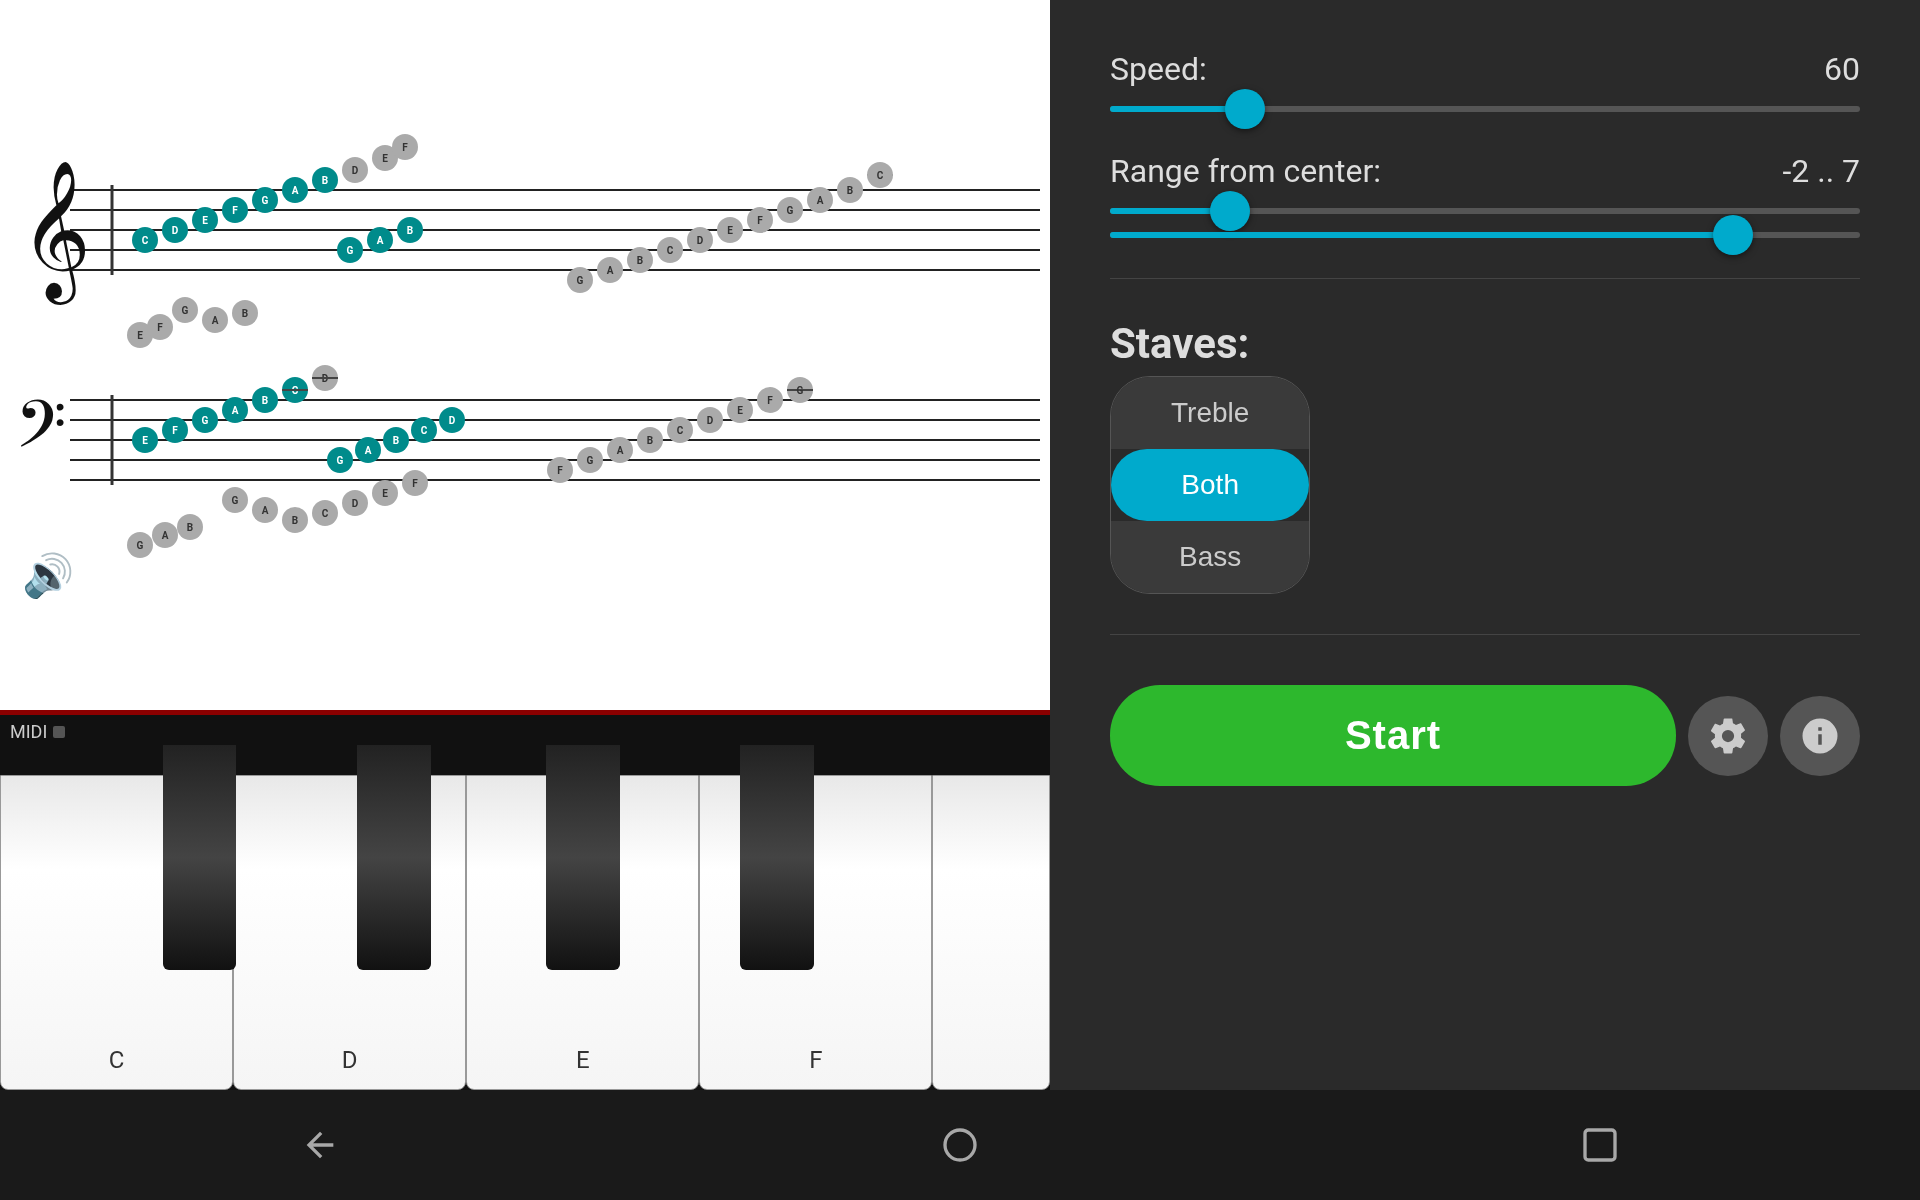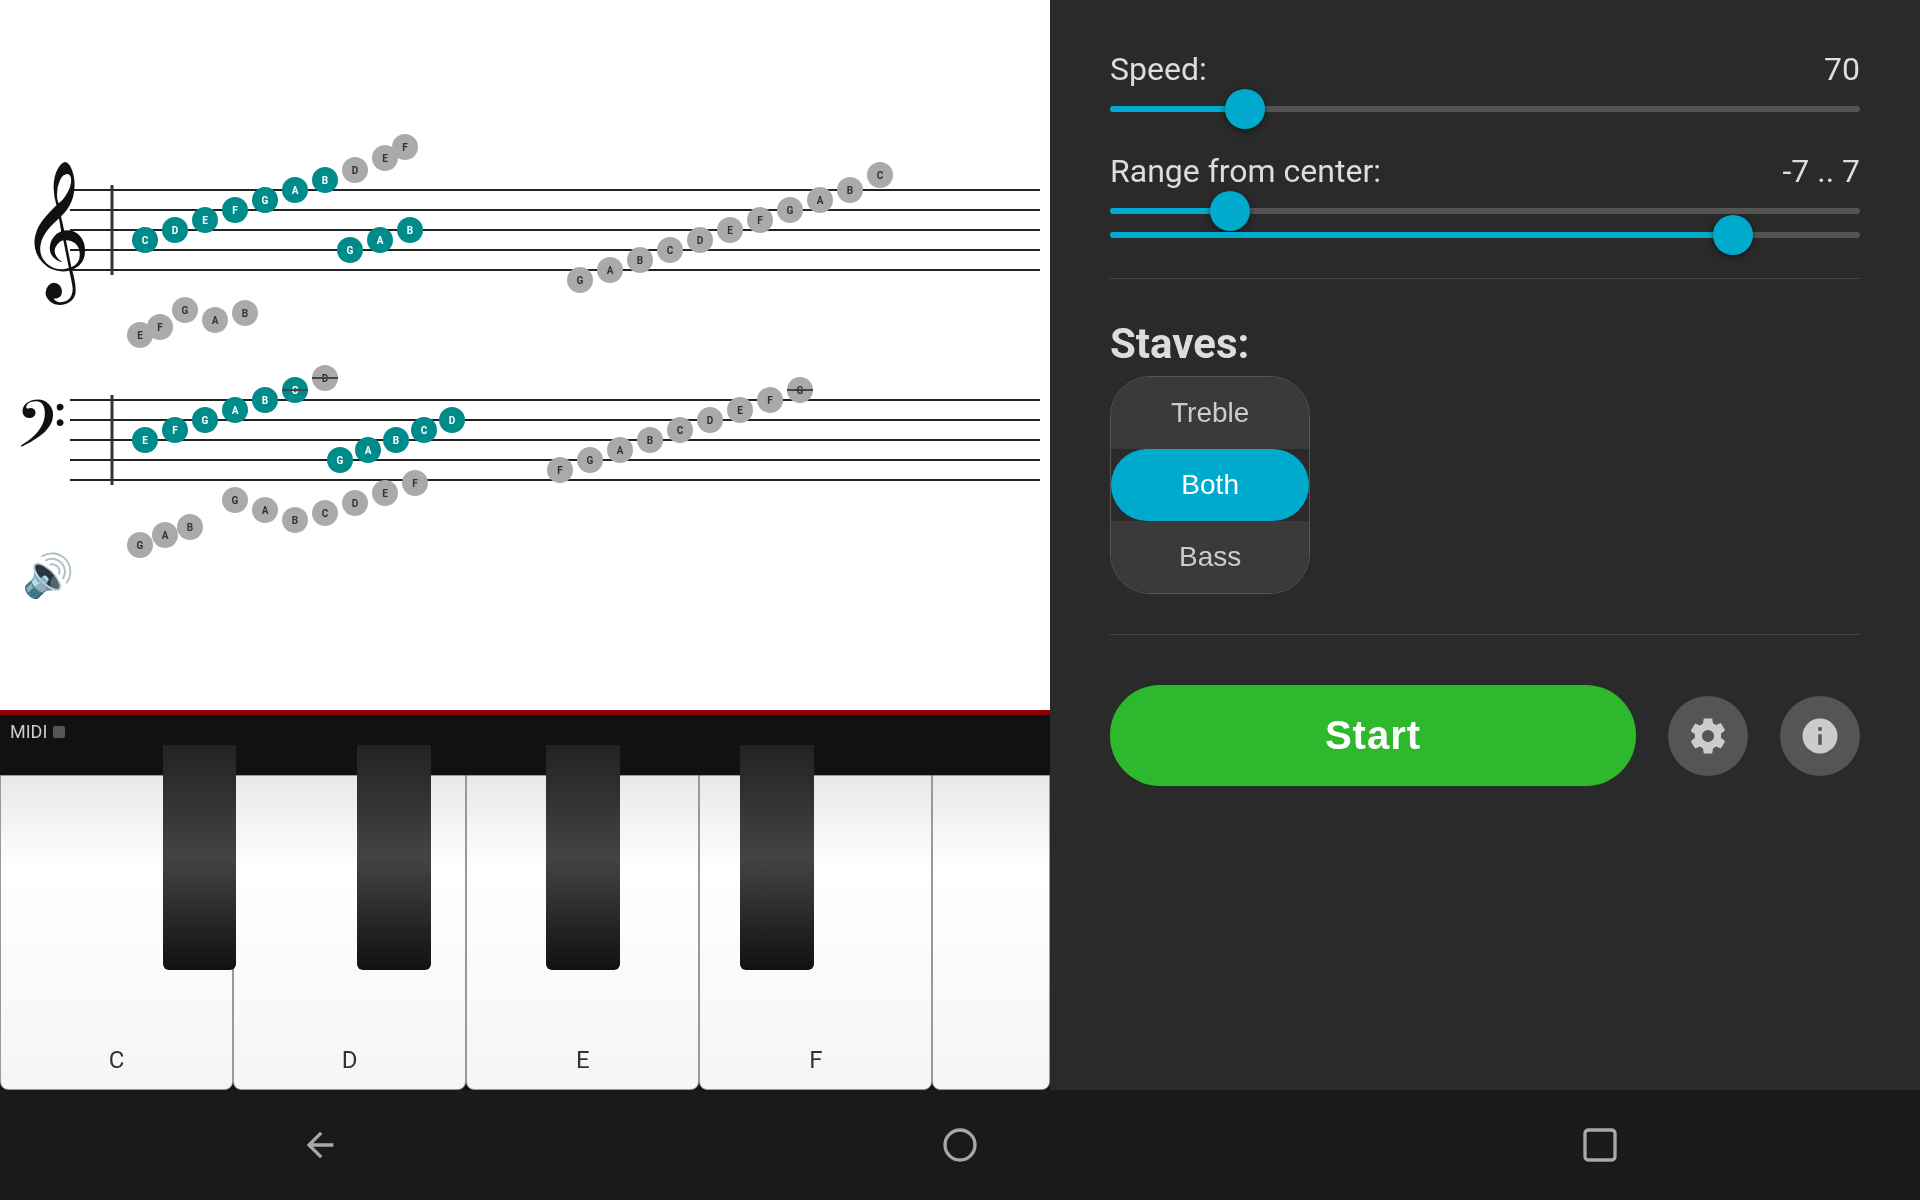--- a/index.html
+++ b/index.html
@@ -194,21 +194,21 @@
 
     .stave-btn.active {
       background: #00aacc;
       color: #fff;
       border-radius: 40px;
     }
 
     .bottom-controls {
       display: flex;
       align-items: center;
-      gap: 32px;
+      gap: 12px;
       margin-top: 10px;
     }
 
     .start-button {
       flex: 1;
       padding: 28px;
       background: #2db82d;
       border: none;
       border-radius: 50px;
       color: #fff;
@@ -462,32 +462,32 @@
         <div class="black-key" style="left:70.5%;"></div>
       </div>
     </div>
   </div>
 
   <div class="right-panel">
 
     <div class="control-row">
       <div class="control-label-row">
         <span class="control-label">Speed:</span>
-        <span class="control-value">70</span>
+        <span class="control-value">60</span>
       </div>
       <div class="slider-track">
         <div class="slider-fill" style="width:18%;"></div>
         <div class="slider-thumb" style="left:18%;"></div>
       </div>
     </div>
 
     <div class="control-row">
       <div class="control-label-row">
         <span class="control-label">Range from center:</span>
-        <span class="control-value">-7 .. 7</span>
+        <span class="control-value">-2 .. 7</span>
       </div>
       <div class="slider-track">
         <div class="slider-fill" style="width:16%;"></div>
         <div class="slider-thumb" style="left:16%;"></div>
       </div>
       <div class="slider-track">
         <div class="slider-fill" style="width:83%;"></div>
         <div class="slider-thumb" style="left:83%;"></div>
       </div>
     </div>

